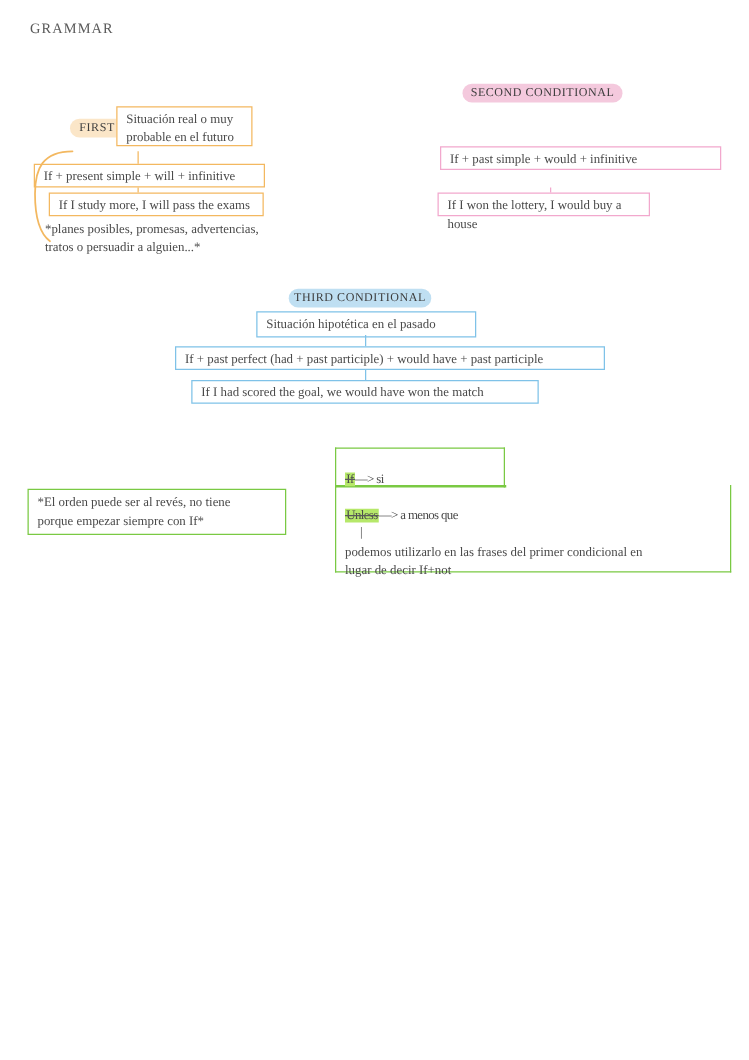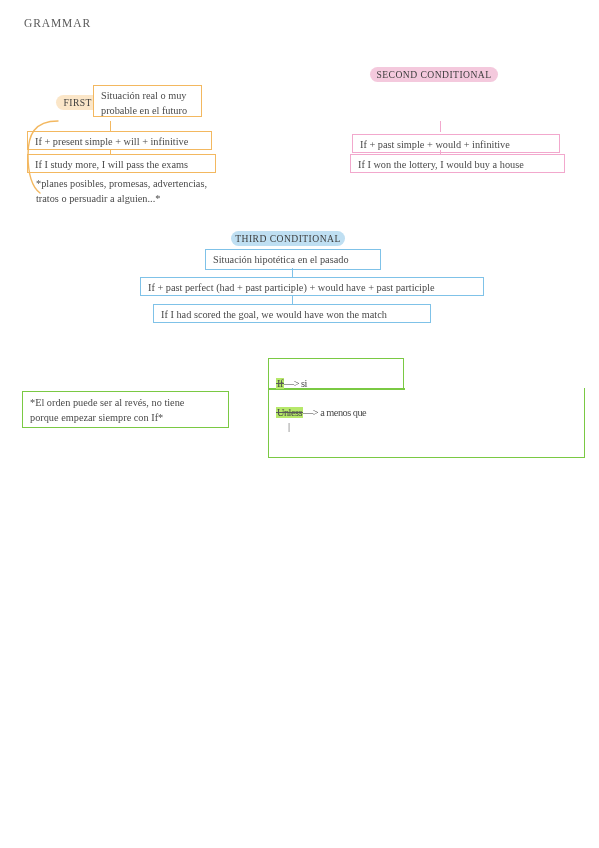--- a/index.html
+++ b/index.html
@@ -120,39 +120,39 @@
 
   <div class="abs box box-orange" style="left:57px; top:85px; width:109px; height:32px;margin-left:36px;">Situación real o muy
 probable en el futuro</div>
 
   <div class="abs conn" style="left:110px; top:121px; width:1.4px; height:11px;"></div>
 
   <div class="abs box box-orange" style="left:27px; top:131px; width:185px; height:19px;">If + present simple + will + infinitive</div>
 
   <div class="abs conn" style="left:110px; top:150px; width:1.4px; height:5px;"></div>
 
-  <div class="abs box box-orange" style="left:27px; top:154px; width:189px; height:19px;">If I study more, I will pass the exams</div>
+  <div class="abs box box-orange" style="left:39px; top:154px; width:172px; height:19px;">If I study more, I will pass the exams</div>
 
   <svg class="abs" style="left:18px; top:83px; width:100px; height:120px; overflow:visible;" viewBox="0 0 100 120">
     <path d="M 40 38 C 16 38, 10 52, 10 72 C 10 92, 14 104, 22 110" fill="none" stroke="#f3b860" stroke-width="1.4" stroke-linecap="round"></path>
   </svg>
 
   <div class="abs note" style="left:36px; top:177px; width:230px;">*planes posibles, promesas, advertencias,
 tratos o persuadir a alguien...*</div>
 
   <div class="abs pill pill-second" style="left:370px; top:67px; width:128px;">SECOND CONDITIONAL</div>
 
 
   <div class="abs conn conn-pink" style="left:440px; top:121px; width:1.4px; height:11px;"></div>
 
-  <div class="abs box box-pink" style="left:352px; top:117px; width:208px; height:19px;margin-top:17px;">If + past simple + would + infinitive</div>
+  <div class="abs box box-pink" style="left:352px; top:117px; width:225px; height:19px;">If + past simple + would + infinitive</div>
 
   <div class="abs conn conn-pink" style="left:440px; top:150px; width:1.4px; height:5px;"></div>
 
-  <div class="abs box box-pink" style="left:350px; top:154px; width:215px; height:19px;">If I won the lottery, I would buy a house</div>
+  <div class="abs box box-pink" style="left:350px; top:154px; width:170px; height:19px;">If I won the lottery, I would buy a house</div>
 
   <div class="abs pill pill-third" style="left:231px; top:231px; width:114px;">THIRD CONDITIONAL</div>
 
   <div class="abs box box-blue" style="left:205px; top:249px; width:176px; height:21px;">Situación hipotética en el pasado</div>
 
   <div class="abs conn conn-blue" style="left:292px; top:268px; width:1.4px; height:11px;"></div>
 
   <div class="abs box box-blue" style="left:140px; top:277px; width:344px; height:19px;">If + past perfect (had + past participle) + would have + past participle</div>
 
   <div class="abs conn conn-blue" style="left:292px; top:296px; width:1.4px; height:9px;"></div>
@@ -169,15 +169,17 @@
   <div class="abs" style="left:268px; top:388px; width:137px; height:1.6px; background:#7ac943;"></div>
 
   <div class="abs" style="left:276px; top:362px; width:300px;">
     <div class="note arrow-line">
       <span class="hl">If</span><span>—&gt; si</span>
     </div>
     <div class="note arrow-line">
       <span class="hl">Unless</span><span>—&gt; a menos que</span>
     </div>
     <div class="vbar" style="padding-left:12px;">|</div>
+    <div class="note" style="margin-top:1px;">podemos utilizarlo en las frases del primer condicional en
+lugar de decir If+not</div>
   </div>
 
 </div>
 
 </body></html>

